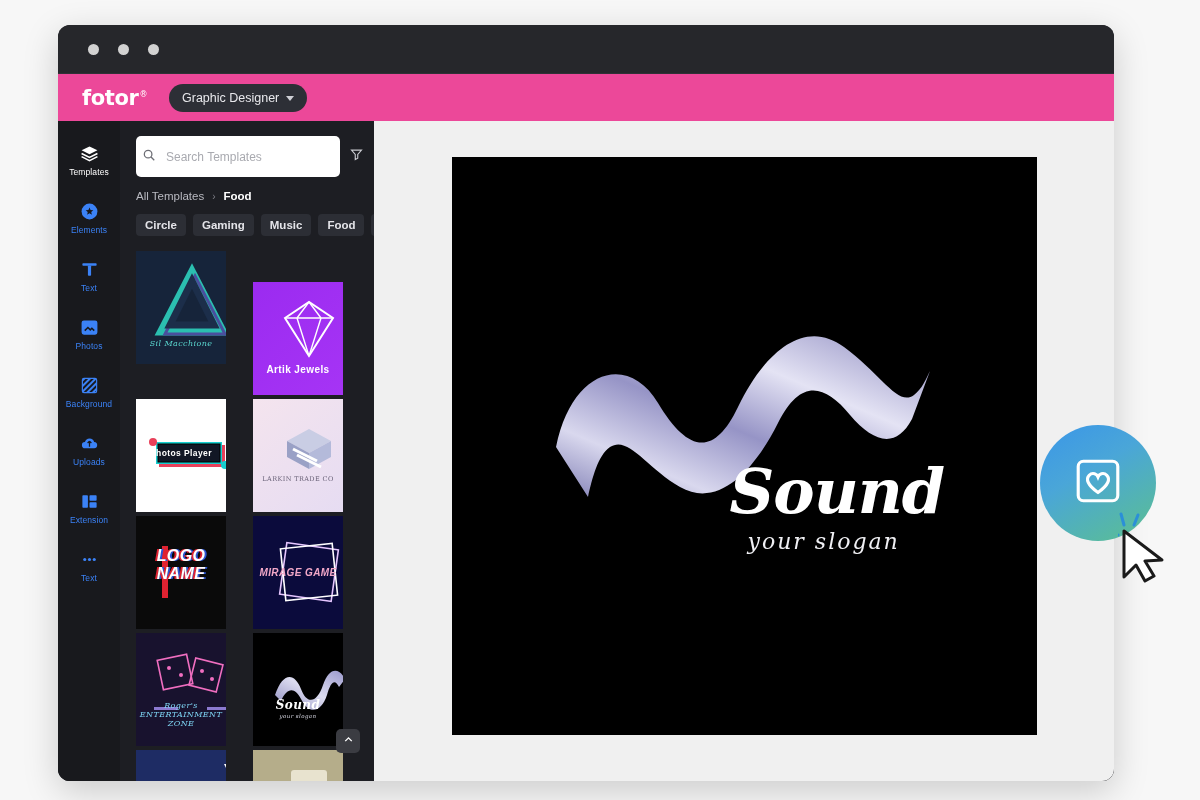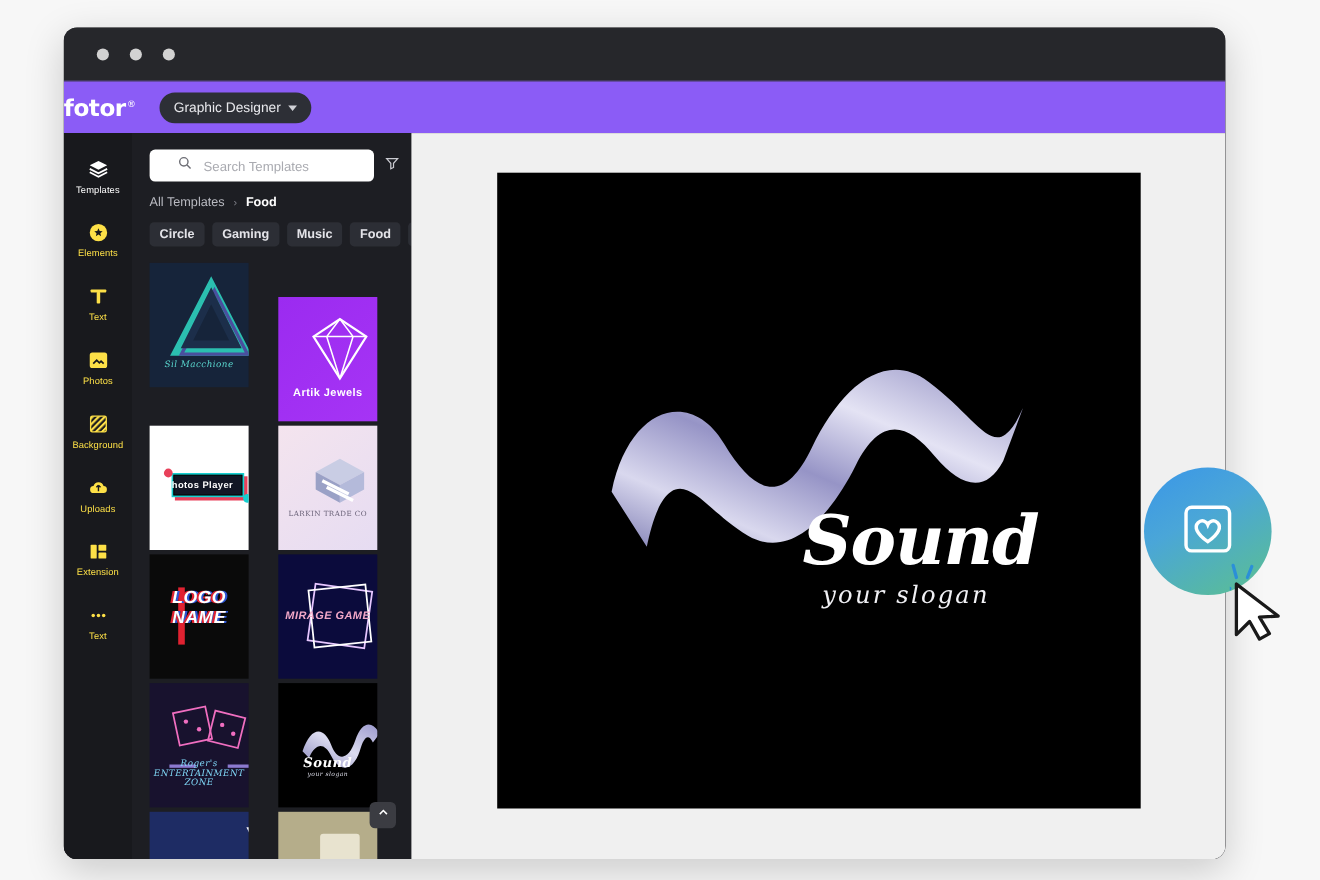--- a/index.html
+++ b/index.html
@@ -29,22 +29,23 @@
     gap: 19px;
   }
   .win-dot {
     width: 11px; height: 11px; border-radius: 50%;
     background: #d2d2d2;
   }
 
   
   #topbar {
     height: 48px;
-    background: #8b5cf6;
+    background: #ec4899;
     display: flex; align-items: center;
+    padding-left: 24px;
     gap: 22px;
     border-top: 1px solid #303136;
   }
   #brand-logo {
     color: #ffffff;
     font-size: 21px;
     font-weight: bold;
     letter-spacing: -0.4px;
     position: relative;
     font-family: "DejaVu Sans", sans-serif;
@@ -87,46 +88,46 @@
     background: #18191d;
     padding-top: 10px;
     flex-shrink: 0;
   }
   .rail-item {
     height: 58px;
     display: flex; flex-direction: column;
     align-items: center; justify-content: center;
     gap: 4px;
     cursor: pointer;
-    color: #fde047;
+    color: #3b82f6;
   }
   .rail-item.active { color: #ffffff; }
   .rail-label { font-size: 8.5px; letter-spacing: 0.1px; }
   .rail-icon { width: 19px; height: 19px; display: block; }
 
   
   #panel {
     width: 254px;
     background: #1d1e23;
     flex-shrink: 0;
     position: relative;
     overflow: hidden;
   }
   #search-row {
     display: flex; align-items: center;
     padding: 15px 10px 0 16px;
     gap: 9px;
   }
   #search-box {
     flex: 1;
-    height: 29px;
+    height: 41px;
     background: #ffffff;
     border-radius: 5px;
     display: flex; align-items: center;
-    padding: 0 25px;
+    padding: 0 6px;
     gap: 8px;
   }
   #search-input {
     border: none; outline: none;
     font-size: 12px;
     color: #55565c;
     width: 100%;
     background: transparent;
     font-family: "Liberation Sans", sans-serif;
   }

